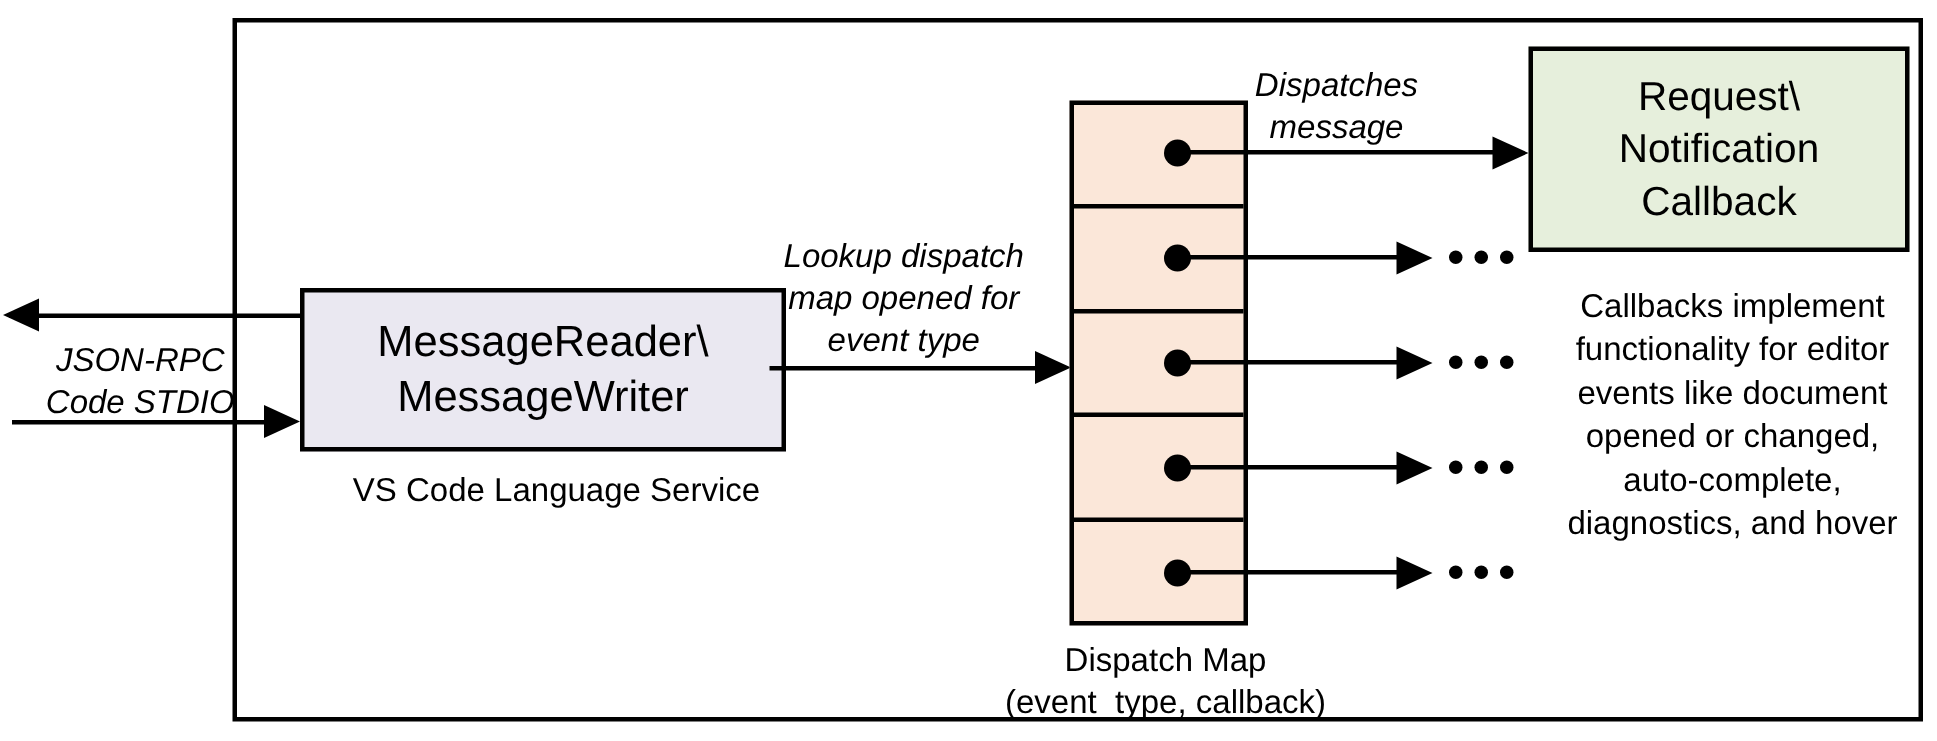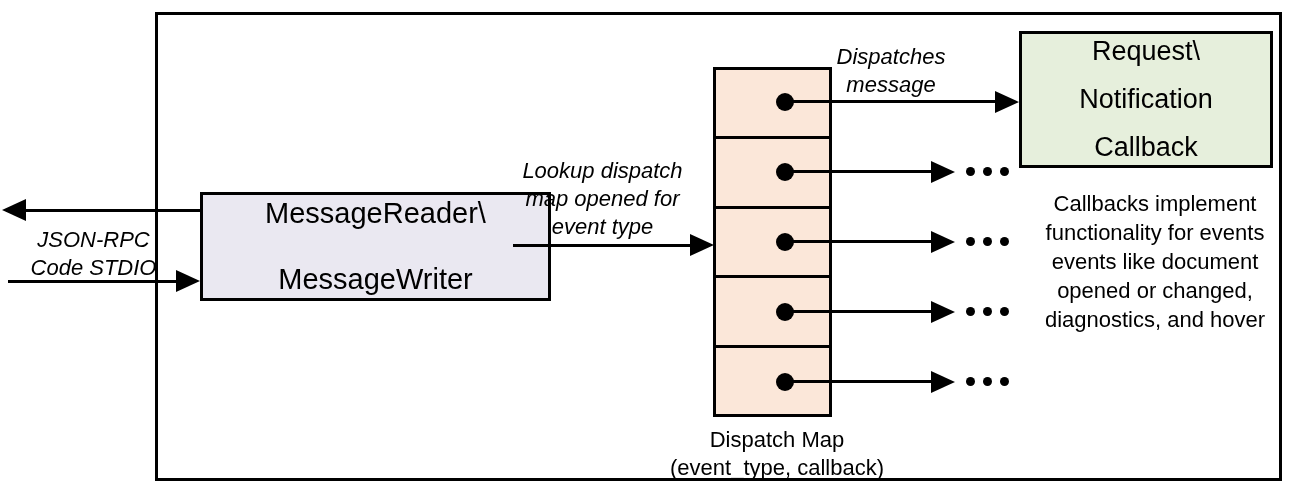--- a/index.html
+++ b/index.html
@@ -6,21 +6,21 @@
   .canvas {
     position:relative; width:1291px; height:494px; background:#ffffff;
     font-family:"Liberation Sans", sans-serif; color:#000; overflow:hidden;
   }
   .box { position:absolute; box-sizing:border-box; border:3px solid #000; }
   .outer { background:transparent; }
   .title {
     position:absolute; font-size:40px; letter-spacing:-1px; font-weight:400;
     border-bottom:3px solid #000; padding:0 3px 2px 0; white-space:nowrap;
   }
-  .fillbox { display:flex; flex-direction:column; align-items:center; justify-content:space-between; text-align:center; }
+  .fillbox { display:flex; flex-direction:column; align-items:center; justify-content:center; text-align:center; }
   .msgbox { background:#EAE8F1; font-size:29px; line-height:37px; }
   .cbbox  { background:#E6EFDC; font-size:27px; line-height:35px; }
   .dmap { background:#FBE7D9; display:flex; flex-direction:column; }
   .dmap .cell { flex:1 1 0; position:relative; }
   .dmap .cell + .cell { border-top:3px solid #000; }
   .bullet { position:absolute; width:18px; height:18px; border-radius:50%; background:#000; }
   .hline { position:absolute; height:3px; background:#000; }
   .arr-r { position:absolute; width:0; height:0; border-left:24px solid #000; border-top:11px solid transparent; border-bottom:11px solid transparent; }
   .arr-l { position:absolute; width:0; height:0; border-right:24px solid #000; border-top:11px solid transparent; border-bottom:11px solid transparent; }
   .lbl { position:absolute; text-align:center; font-size:22px; line-height:28px; }
@@ -40,25 +40,26 @@
   <div class="hline" style="left:6px; top:209px; width:194px;"></div>
   <div class="arr-l" style="left:2px; top:199px;"></div>
   <div class="hline" style="left:8px; top:280px; width:170px;"></div>
   <div class="arr-r" style="left:176px; top:270px;"></div>
 
   <div class="lbl it" style="left:16px; top:226px; width:155px;">
     <div>JSON-RPC</div>
     <div>Code STDIO</div>
   </div>
 
-  <div class="box fillbox msgbox" style="left:200px; top:192px; width:351px; height:109px;">
+  <div class="box fillbox msgbox" style="left:200px; top:192px; width:324px; height:109px;">
     <div>MessageReader\</div>
     <div>MessageWriter</div>
   </div>
   <div class="lbl note" style="left:180px; top:312px; width:382px;">
+    <div>VS Code Language Service</div>
   </div>
 
   <div class="lbl it" style="left:505px; top:157px; width:195px;">
     <div>Lookup dispatch</div>
     <div>map opened for</div>
     <div>event type</div>
   </div>
   <div class="hline" style="left:513px; top:244px; width:178px;"></div>
   <div class="arr-r" style="left:690px; top:234px;"></div>
 
@@ -122,19 +123,20 @@
   </div>
 
   <div class="box fillbox cbbox" style="left:1019px; top:31px; width:254px; height:137px;">
     <div>Request\</div>
     <div>Notification</div>
     <div>Callback</div>
   </div>
 
   <div class="lbl note" style="left:1030px; top:189px; width:250px;">
     <div>Callbacks implement</div>
-    <div>functionality for events</div>
+    <div>functionality for editor</div>
     <div>events like document</div>
     <div>opened or changed,</div>
+    <div>auto-complete,</div>
     <div>diagnostics, and hover</div>
   </div>
 
 </div>
 
 </body></html>

